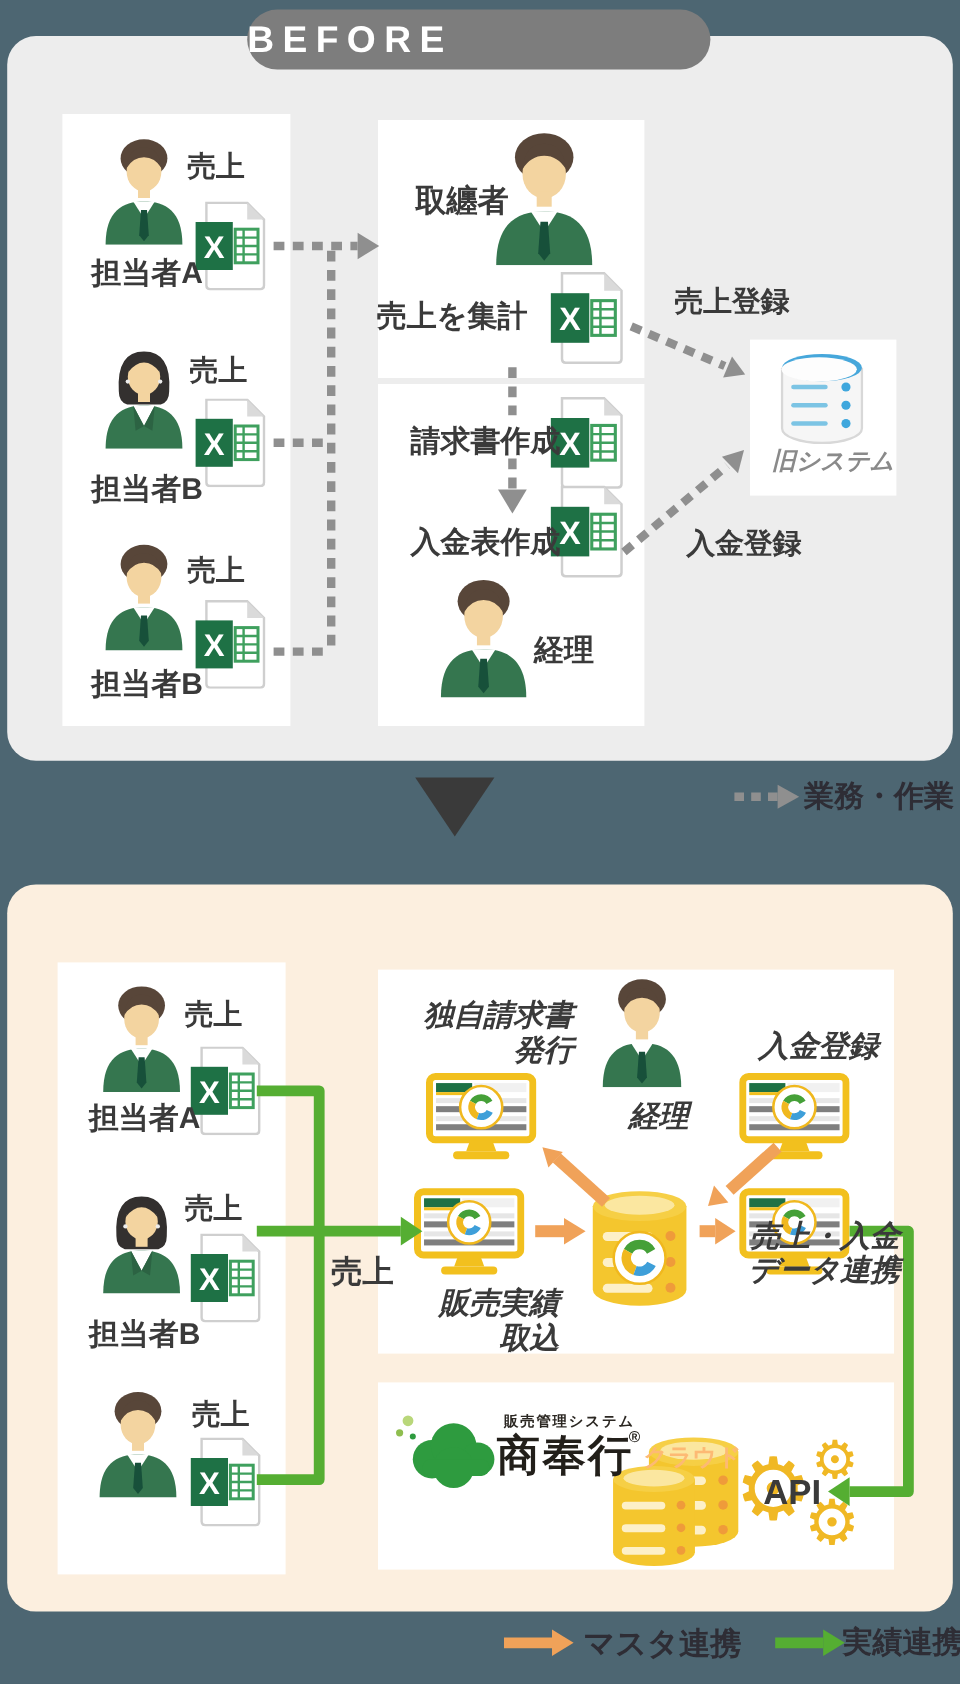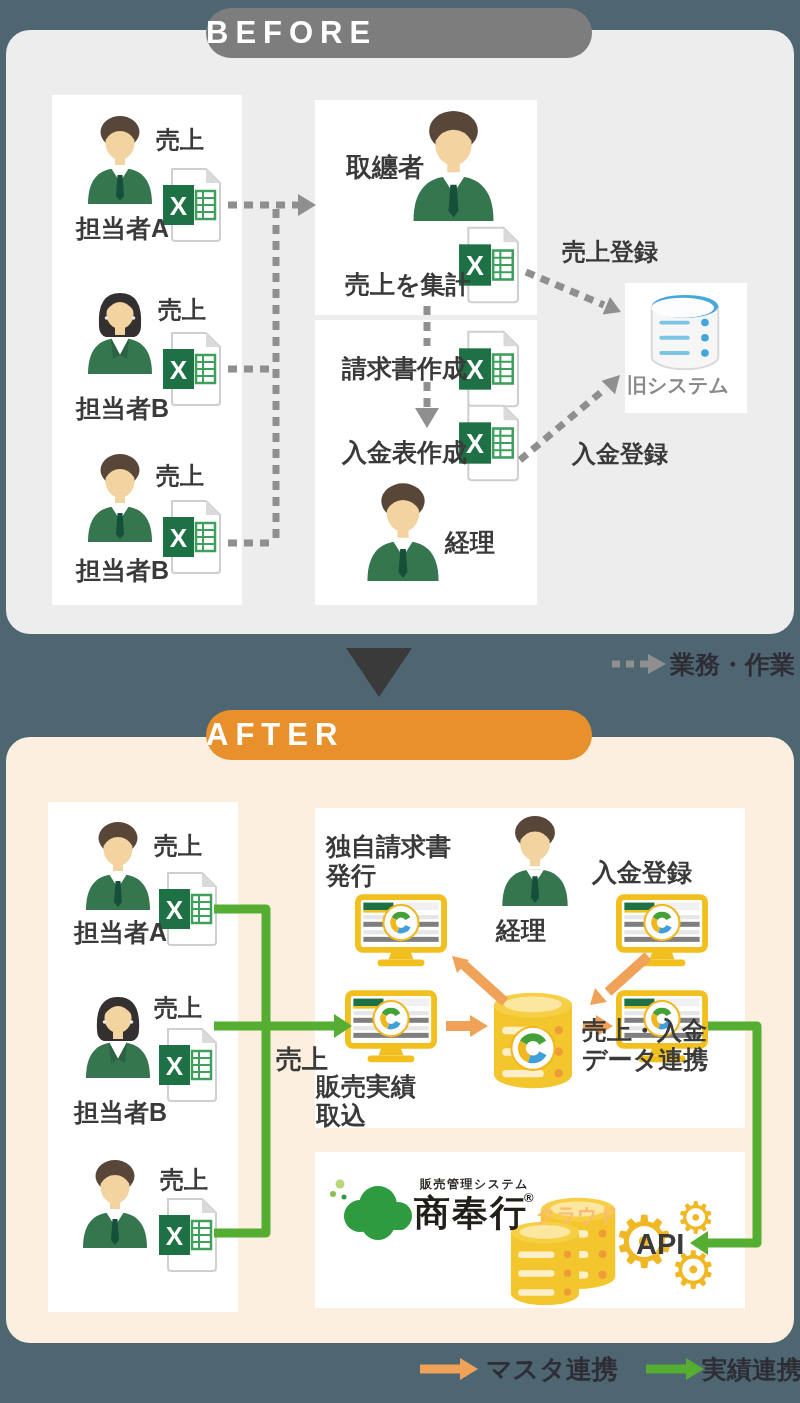--- a/index.html
+++ b/index.html
@@ -4,21 +4,21 @@
 <style>
   html,body{margin:0;padding:0;background:#4d6672;}
   #stage{position:relative;width:800px;height:1403px;background:#4d6672;overflow:hidden;
          font-family:"Liberation Sans",sans-serif;}
   .panel{position:absolute;background:#ffffff;}
   .box{position:absolute;border-radius:24px;}
   .pill{position:absolute;width:386px;height:50px;border-radius:26px;left:206px;
         display:flex;align-items:center;
         color:#ffffff;font-size:31px;font-weight:700;letter-spacing:7px;z-index:6;}
   .t{position:absolute;font-weight:700;color:#3a3a3a;line-height:1.16;white-space:nowrap;z-index:4;}
-  .tc{text-align:left;white-space:normal;}
+  .tc{text-align:right;white-space:normal;font-style:italic;}
   .ico{position:absolute;z-index:2;}
   #wires{position:absolute;left:0;top:0;z-index:3;pointer-events:none;}
   .gear{position:absolute;color:#f0b824;z-index:2;line-height:1;}
 </style>
 </head>
 <body>
 
 <div id="stage">
 
   <svg width="0" height="0" style="position:absolute" aria-hidden="true">
@@ -143,21 +143,21 @@
   <svg class="ico" style="left:162px;top:500px" width="60" height="74" viewBox="0 0 60 74">
       <use href="#sym-excel"></use>
     </svg>
   <div class="t" style="left:76px;top:556px;font-size:25px;">担当者B</div>
 
   <div class="panel" style="left:315px;top:100px;width:222px;height:215px;z-index:1;"></div>
   <div class="t" style="left:346px;top:152px;font-size:26px;">取纏者</div>
   <svg class="ico" style="left:406px;top:106px" width="95" height="115" viewBox="0 0 72 92">
       <use href="#sym-man"></use>
     </svg>
-  <div class="t" style="left:345px;top:250px;font-size:25px;margin-top:20px;">売上を集計</div>
+  <div class="t" style="left:314px;top:250px;font-size:25px;">売上を集計</div>
   <svg class="ico" style="left:458px;top:226px" width="62" height="78" viewBox="0 0 60 74">
       <use href="#sym-excel"></use>
     </svg>
 
   <div class="panel" style="left:315px;top:320px;width:222px;height:285px;z-index:1;"></div>
   <div class="t" style="left:342px;top:354px;font-size:25px;">請求書作成</div>
   <svg class="ico" style="left:458px;top:330px" width="62" height="78" viewBox="0 0 60 74">
       <use href="#sym-excel"></use>
     </svg>
   <div class="t" style="left:342px;top:438px;font-size:25px;">入金表作成</div>
@@ -174,23 +174,20 @@
       <use href="#sym-dbold"></use>
     </svg>
   <div class="t tc" style="left:627px;top:374px;width:118px;font-size:20px;color:#8a8a8a;">旧システム</div>
 
   <div class="t" style="left:562px;top:238px;font-size:24px;">売上登録</div>
   <div class="t" style="left:572px;top:440px;font-size:24px;">入金登録</div>
 
   <div class="t" style="left:670px;top:650px;font-size:25px;color:#2e2d35;">業務・作業</div>
 
   <div class="box" style="left:6px;top:737px;width:788px;height:606px;background:#fcefdf;"></div>
-  <div class="pill" style="top:710px;background:#e8912c;">
-    <span>AFTER</span>
-  </div>
 
   <div class="panel" style="left:48px;top:802px;width:190px;height:510px;z-index:1;"></div>
 
   <svg class="ico" style="left:82px;top:818px" width="72" height="92" viewBox="0 0 72 92">
       <use href="#sym-man"></use>
     </svg>
   <div class="t" style="left:154px;top:832px;font-size:24px;">売上</div>
   <svg class="ico" style="left:158px;top:872px" width="60" height="74" viewBox="0 0 60 74">
       <use href="#sym-excel"></use>
     </svg>

